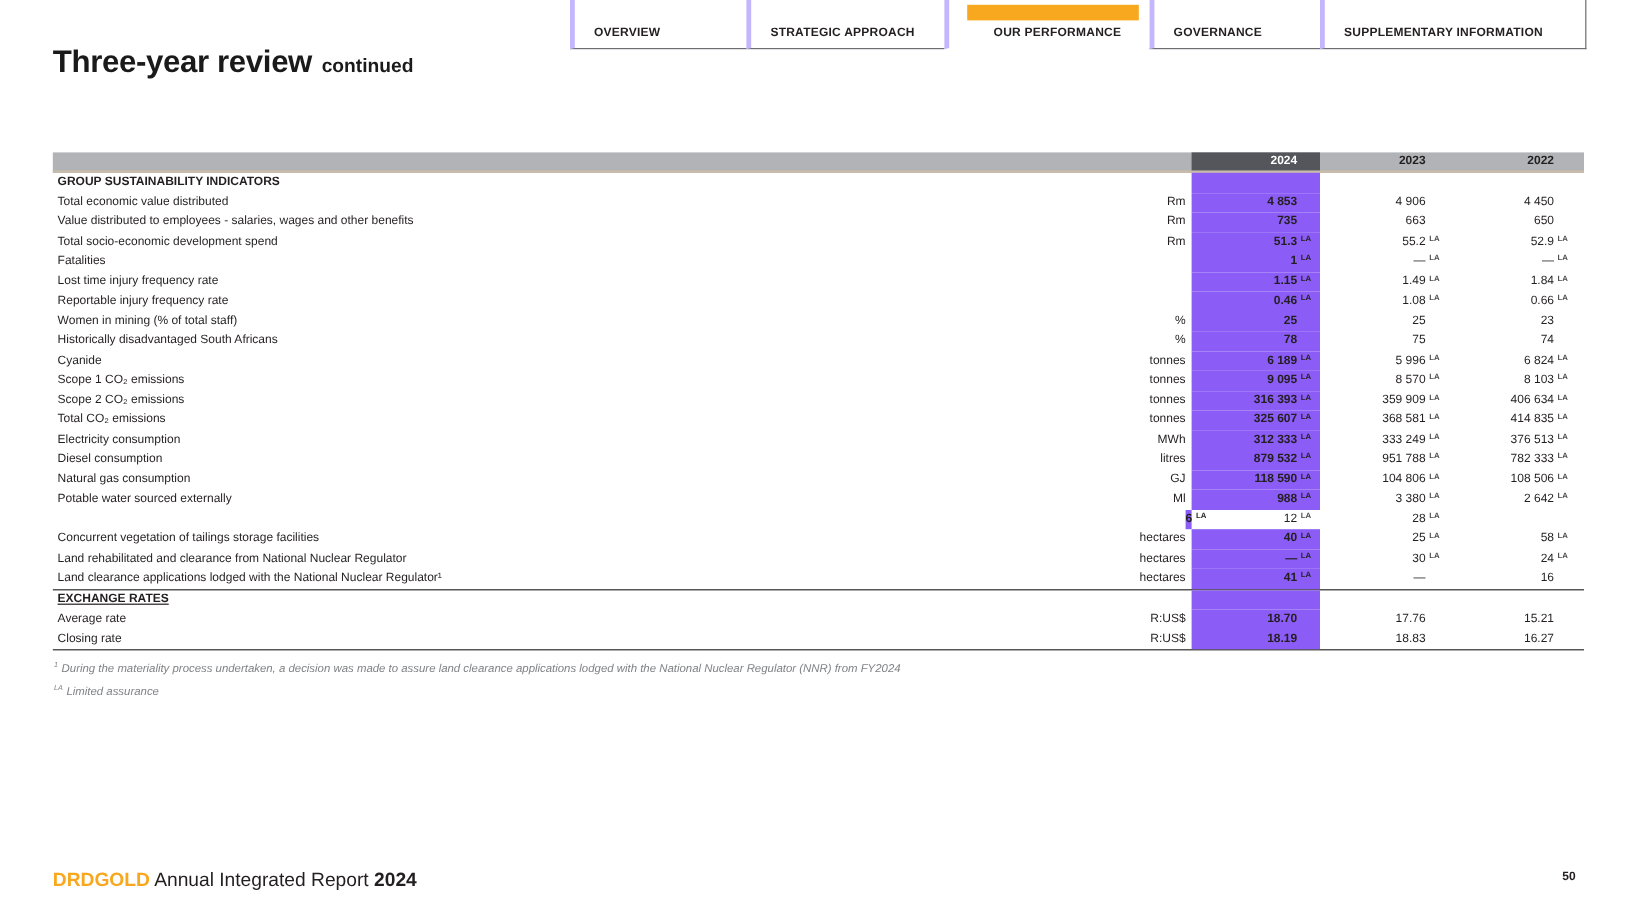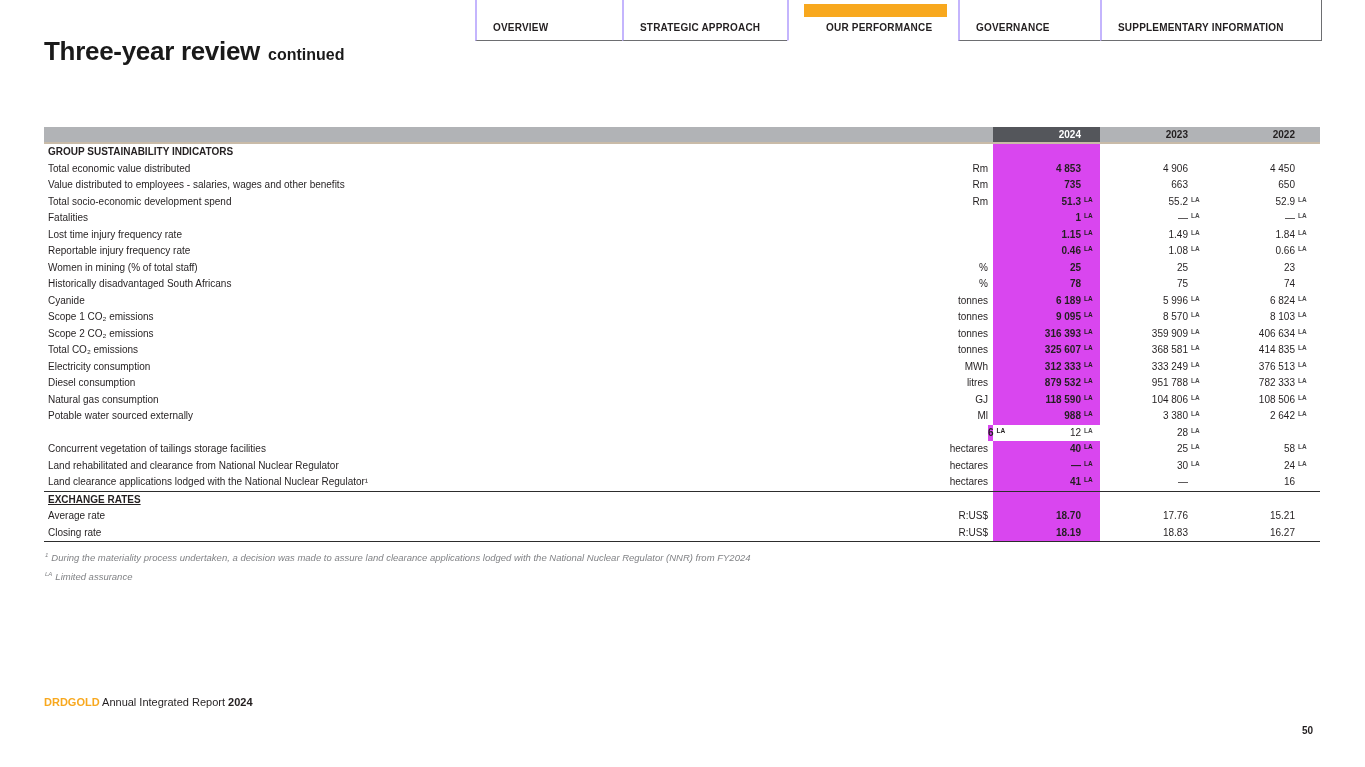--- a/index.html
+++ b/index.html
@@ -4,21 +4,21 @@
 <style>
   html,body{margin:0;padding:0;}
   body{
     width:1365px;height:767px;position:relative;background:#ffffff;
     font-family:"Liberation Sans",sans-serif;color:#231f20;overflow:hidden;
   }
   
   .tabs{position:absolute;left:475px;top:0;height:41px;display:flex;}
   .tab{
     box-sizing:border-box;position:relative;height:41px;
-    border-left:2px solid #c4b5fd;border-bottom:1px solid #6d6e71;
+    border-left:4px solid #c4b5fd;border-bottom:1px solid #6d6e71;
     font-size:10px;font-weight:bold;letter-spacing:.2px;
     padding:22px 0 0 16px;white-space:nowrap;cursor:pointer;
   }
   .tab:nth-child(1){width:147px;}
   .tab:nth-child(2){width:165px;}
   .tab:nth-child(3){width:171px;padding-left:37px;}
   .tab:nth-child(4){width:142px;}
   .tab:nth-child(5){width:222px;border-right:1px solid #6d6e71;}
   .tab.active{border-bottom-color:transparent;}
   .tabbar{position:absolute;left:15px;top:4px;width:143px;height:13px;background:#F8A81E;}
@@ -33,30 +33,30 @@
   .yh{text-align:right;padding-right:19px;}
   .yh0{background:#54565B;color:#ffffff;}
   .row{height:16.5px;line-height:16.5px;}
   .row.rule-above{border-top:1px solid #2d2d2d;text-decoration:underline;}
   .cell-label{padding-left:4px;white-space:nowrap;overflow:hidden;}
   .row.section .cell-label{font-weight:bold;}
   .cell-unit{text-align:right;color:#231f20;}
   .vcell{display:flex;}
   .vcell .val{flex:1;text-align:right;line-height:16.5px;white-space:nowrap;}
   .vcell .lasup{width:19px;box-sizing:border-box;padding-left:3px;font-size:6.5px;line-height:12px;font-weight:bold;color:#4d4d4f;}
-  .y0cell{background:#d946ef;}
+  .y0cell{background:#8b5cf6;}
   .y0cell .val{font-weight:bold;}
   .y0cell .lasup{color:#231f20;}
   .bottom-rule{border-top:1px solid #2d2d2d;height:0;}
   
   .footnotes{margin-top:5px;padding-left:1px;color:#808285;font-style:italic;font-size:9.5px;}
   .fn{line-height:16px;}
   .fn sup{font-size:6px;font-style:italic;margin-right:3px;}
   
-  .footer{position:absolute;left:44px;top:696px;font-size:11px;color:#231f20;}
+  .footer{position:absolute;left:44px;top:725px;font-size:16px;color:#231f20;}
   .footer .brand{color:#F8A81E;font-weight:bold;}
   .footer .fyear{font-weight:bold;}
   .pagenum{position:absolute;top:725px;right:52px;font-size:10px;font-weight:bold;}
 </style>
 </head>
 <body>
 
 <nav class="tabs" id="tabs">
     <div class="tab"><span>OVERVIEW</span></div>
     <div class="tab"><span>STRATEGIC APPROACH</span></div>

